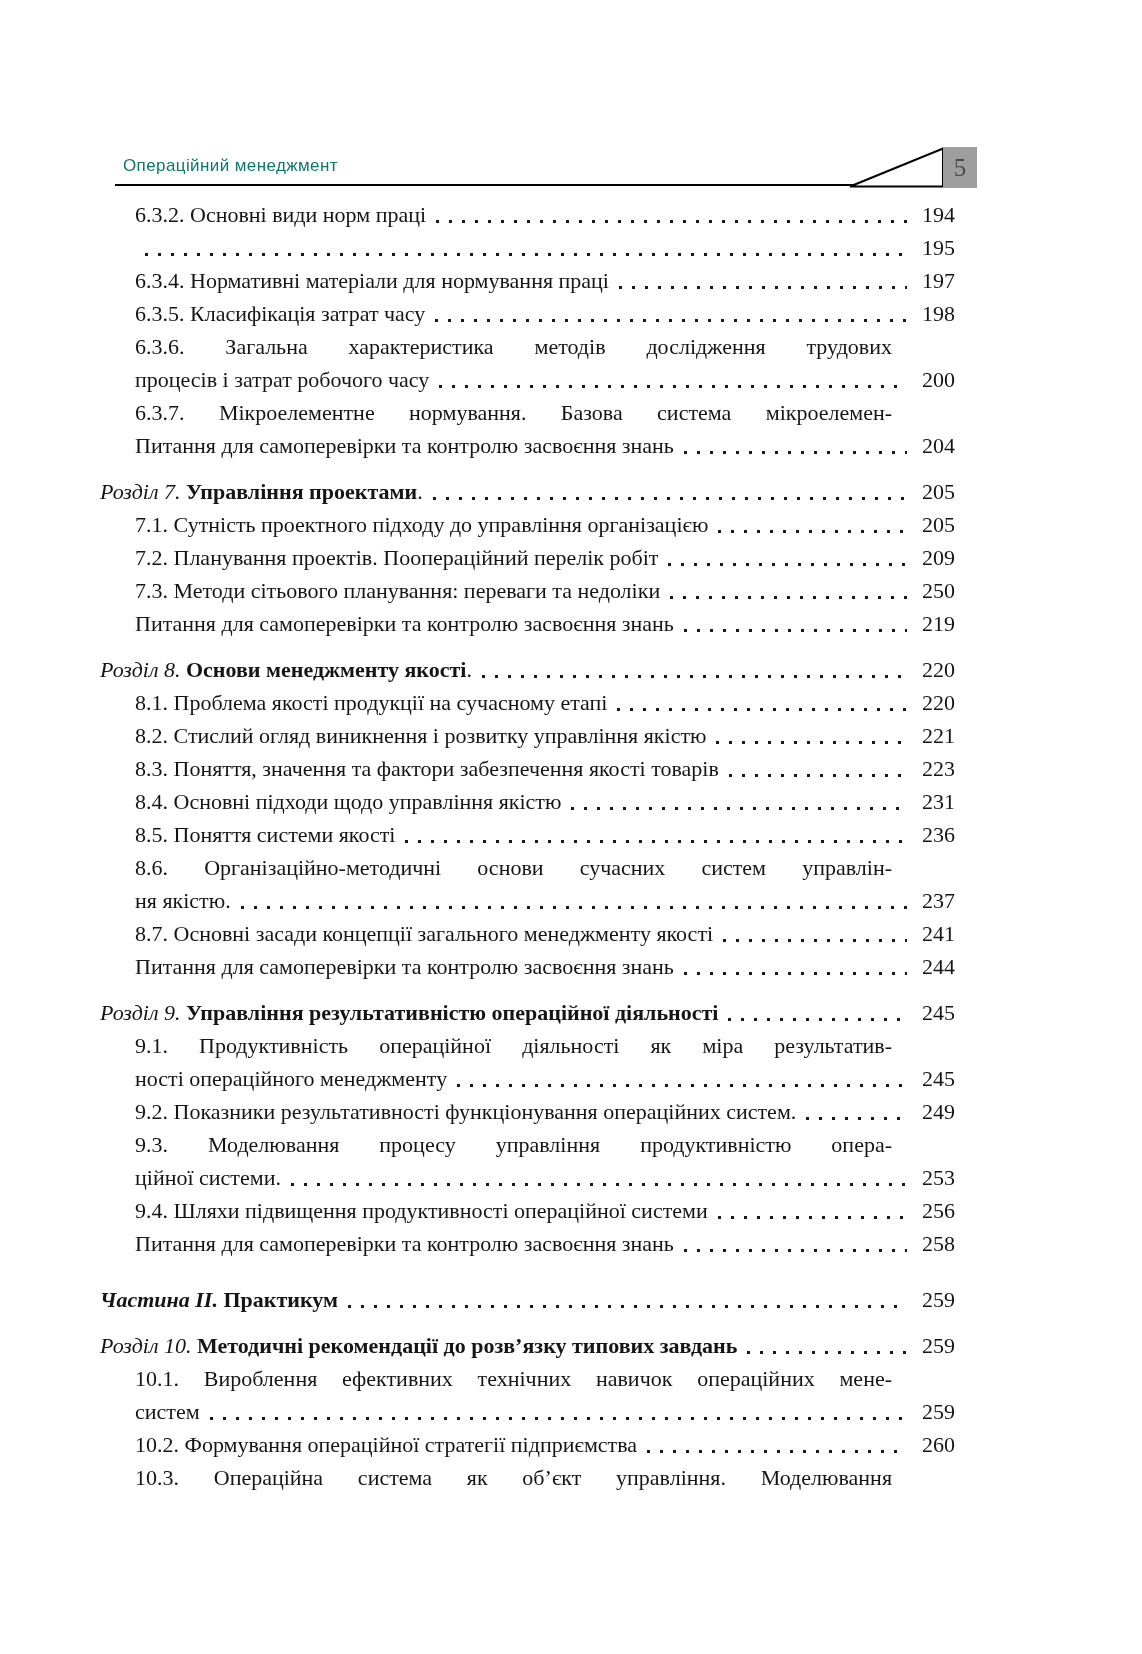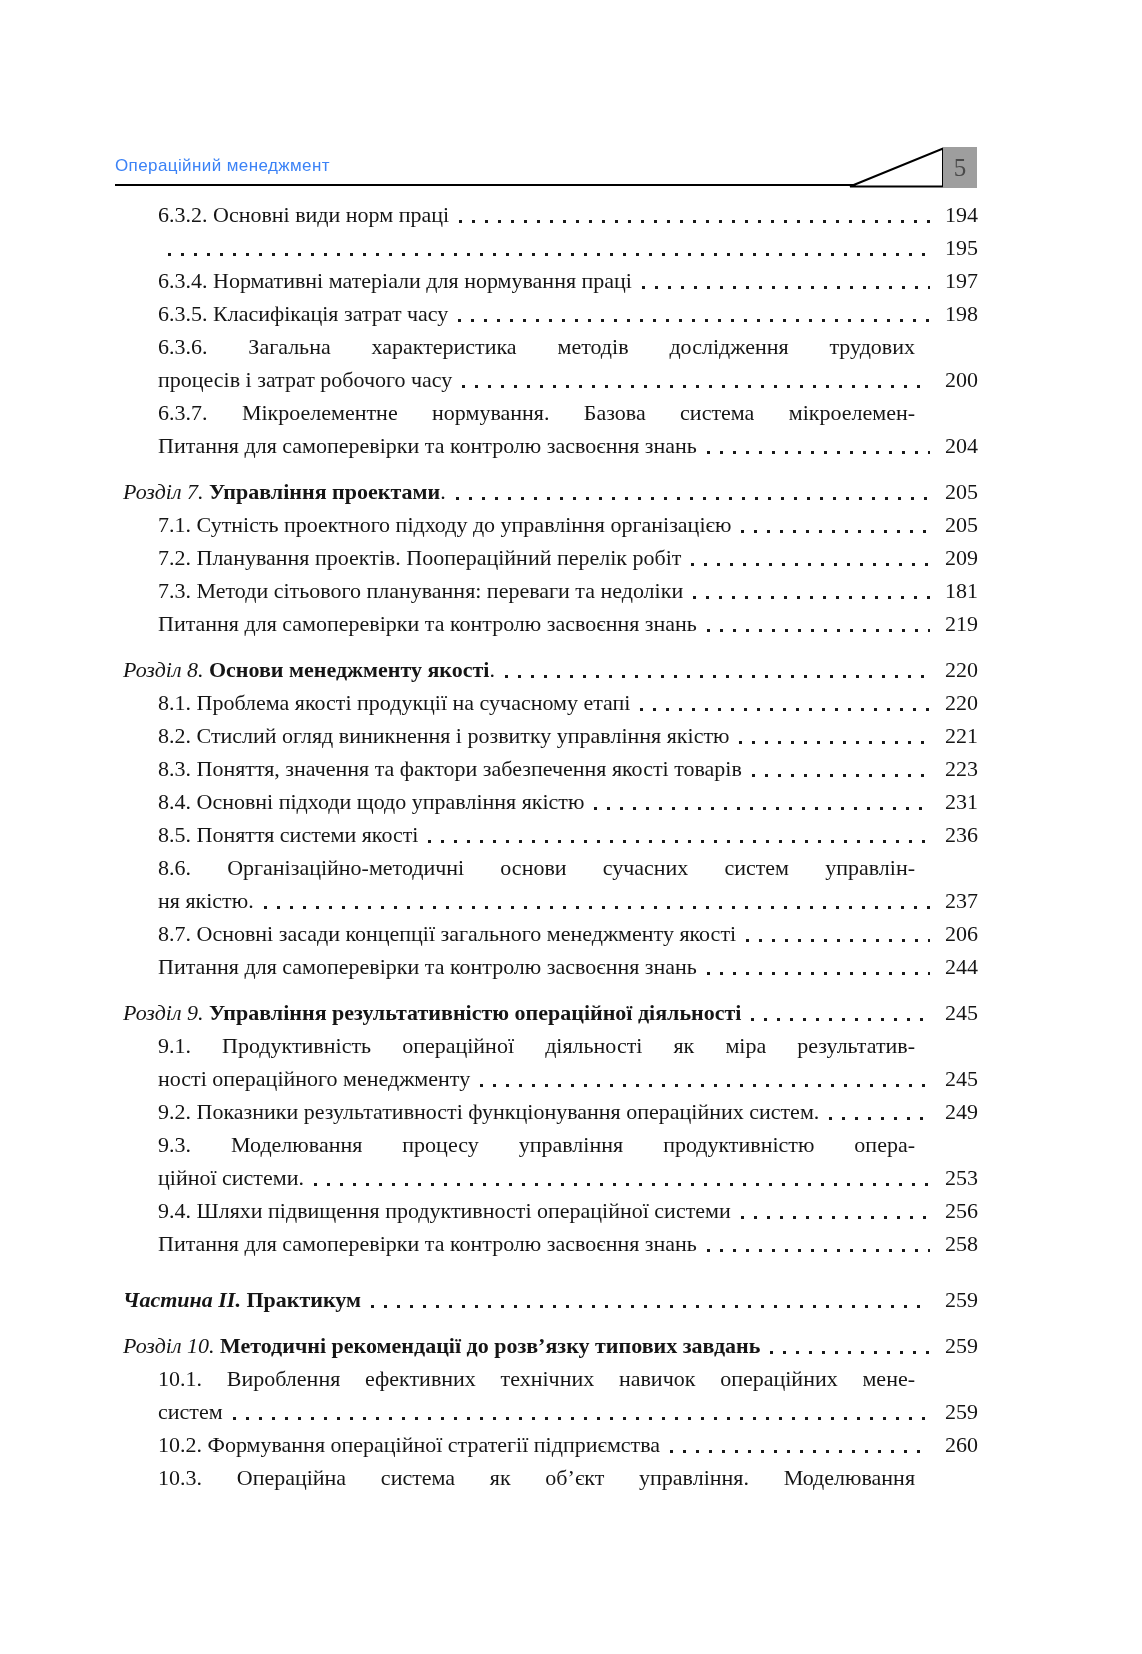--- a/index.html
+++ b/index.html
@@ -9,35 +9,35 @@
     font-family: "Liberation Serif", serif;
     color: #151515;
     position: relative;
     overflow: hidden;
   }
   .page { position: absolute; inset: 0; }
 
   
   .header { position: absolute; top: 146px; left: 115px; width: 862px; height: 42px; }
   .header-title {
-    position: absolute; left: 0; bottom: 12px;
+    position: absolute; left: 8px; bottom: 12px;
     font-family: "Liberation Sans", sans-serif;
-    font-size: 17px; color: #3b82f6; letter-spacing: 0.4px; text-align: center;
+    font-size: 17px; color: #0f766e; letter-spacing: 0.4px; text-align: center;
   }
   .header-rule { position: absolute; left: 0; bottom: 2px; width: 742px; height: 2px; background: #000; }
   .header-triangle { position: absolute; left: 734px; bottom: 0; display: block; }
   .header-pagebox {
     position: absolute; right: 0; bottom: 0;
     width: 34px; height: 41px;
     display: flex; align-items: center; justify-content: center;
     font-size: 25px; color: #4a4a4a;
   }
 
   
-  .toc { position: absolute; top: 198px; left: 123px; width: 855px; }
+  .toc { position: absolute; top: 198px; left: 100px; width: 855px; }
   .toc-line {
     display: flex; align-items: baseline;
     font-size: 22px; line-height: 33px;
   }
   .indent-item { padding-left: 35px; }
   .indent-chapter { padding-left: 0; }
   .gap-normal { margin-top: 13px; }
   .gap-large { margin-top: 23px; }
 
   .toc-text { flex: 0 1 auto; }
@@ -123,21 +123,21 @@
         <span class="toc-page">205</span>
       </div>
       <div class="toc-line indent-item">
         <span class="toc-text"><span class="seg-n">7.2. Планування проектів. Поопераційний перелік робіт</span></span>
         <span class="leader"></span>
         <span class="toc-page">209</span>
       </div>
       <div class="toc-line indent-item">
         <span class="toc-text"><span class="seg-n">7.3. Методи сітьового планування: переваги та недоліки</span></span>
         <span class="leader"></span>
-        <span class="toc-page">181</span>
+        <span class="toc-page">250</span>
       </div>
       <div class="toc-line indent-item">
         <span class="toc-text"><span class="seg-n">Питання для самоперевірки та контролю засвоєння знань</span></span>
         <span class="leader"></span>
         <span class="toc-page">219</span>
       </div>
       <div class="toc-line indent-chapter gap-normal">
         <span class="toc-text"><span class="seg-i">Розділ 8. </span><span class="seg-b">Основи менеджменту якості</span><span class="seg-n">.</span></span>
         <span class="leader"></span>
         <span class="toc-page">220</span>
@@ -169,21 +169,21 @@
       </div>
       <div class="toc-line indent-item wrap-line"><span class="toc-text"><span class="seg-n">8.6. Організаційно-методичні основи сучасних систем управлін-</span></span></div>
       <div class="toc-line indent-item">
         <span class="toc-text"><span class="seg-n">ня якістю.</span></span>
         <span class="leader"></span>
         <span class="toc-page">237</span>
       </div>
       <div class="toc-line indent-item">
         <span class="toc-text"><span class="seg-n">8.7. Основні засади концепції загального менеджменту якості</span></span>
         <span class="leader"></span>
-        <span class="toc-page">206</span>
+        <span class="toc-page">241</span>
       </div>
       <div class="toc-line indent-item">
         <span class="toc-text"><span class="seg-n">Питання для самоперевірки та контролю засвоєння знань</span></span>
         <span class="leader"></span>
         <span class="toc-page">244</span>
       </div>
       <div class="toc-line indent-chapter gap-normal">
         <span class="toc-text"><span class="seg-i">Розділ 9. </span><span class="seg-b">Управління результативністю операційної діяльності</span></span>
         <span class="leader"></span>
         <span class="toc-page">245</span>

